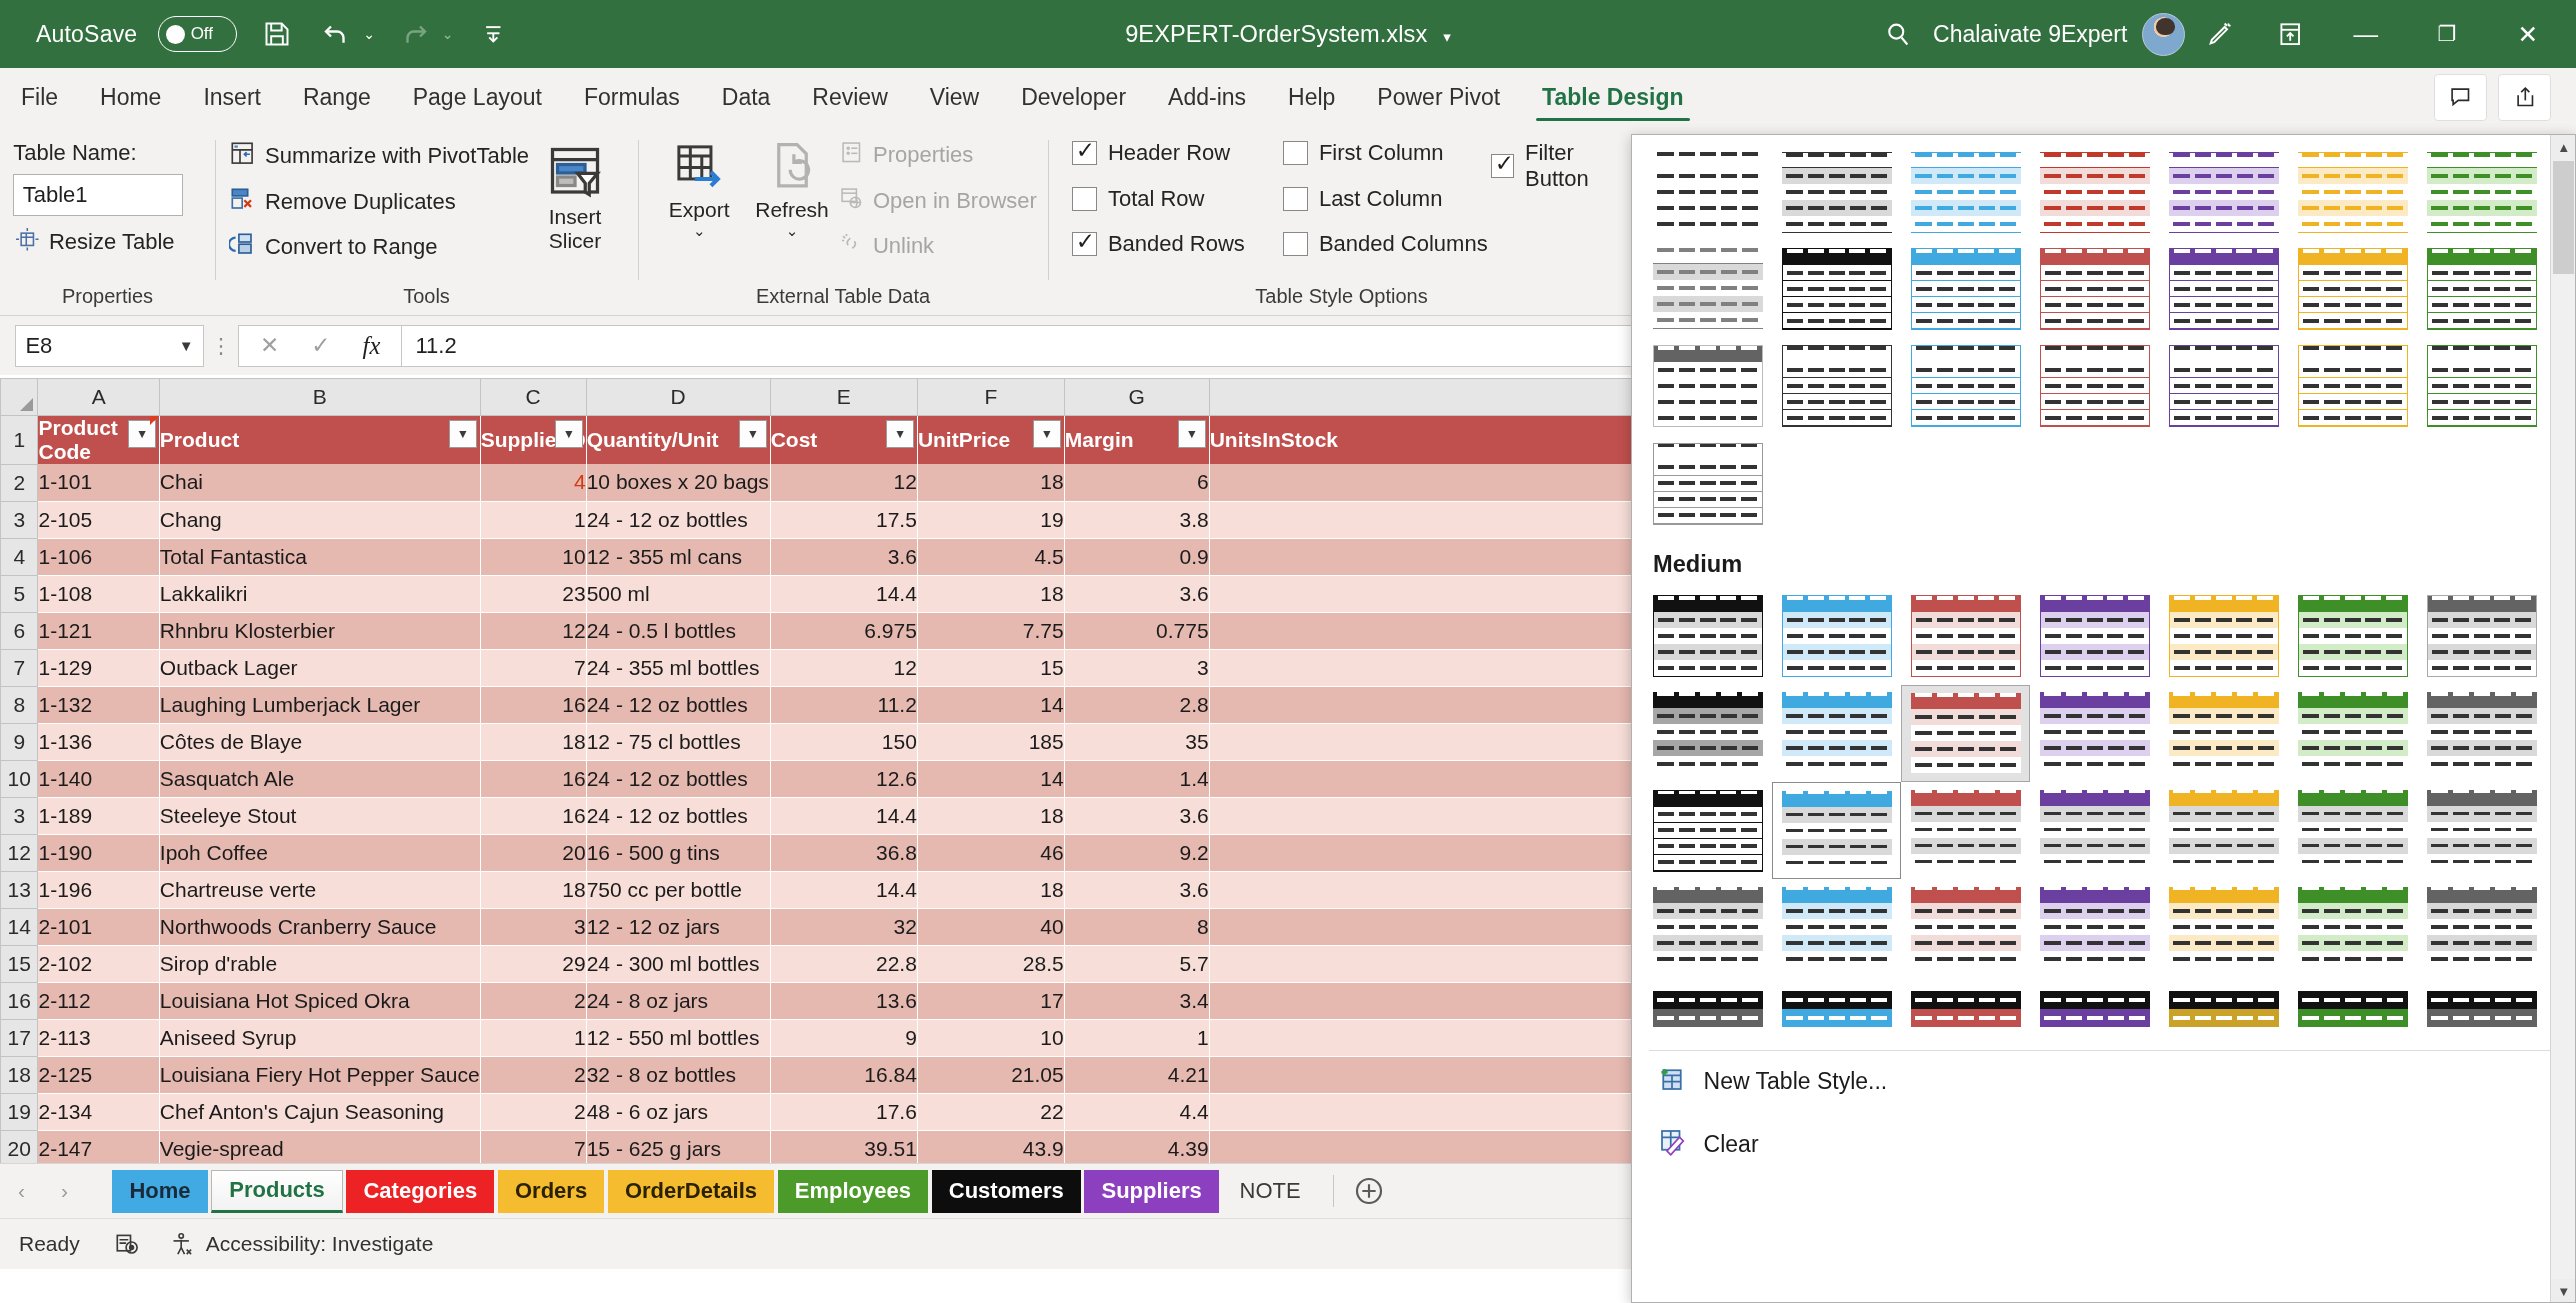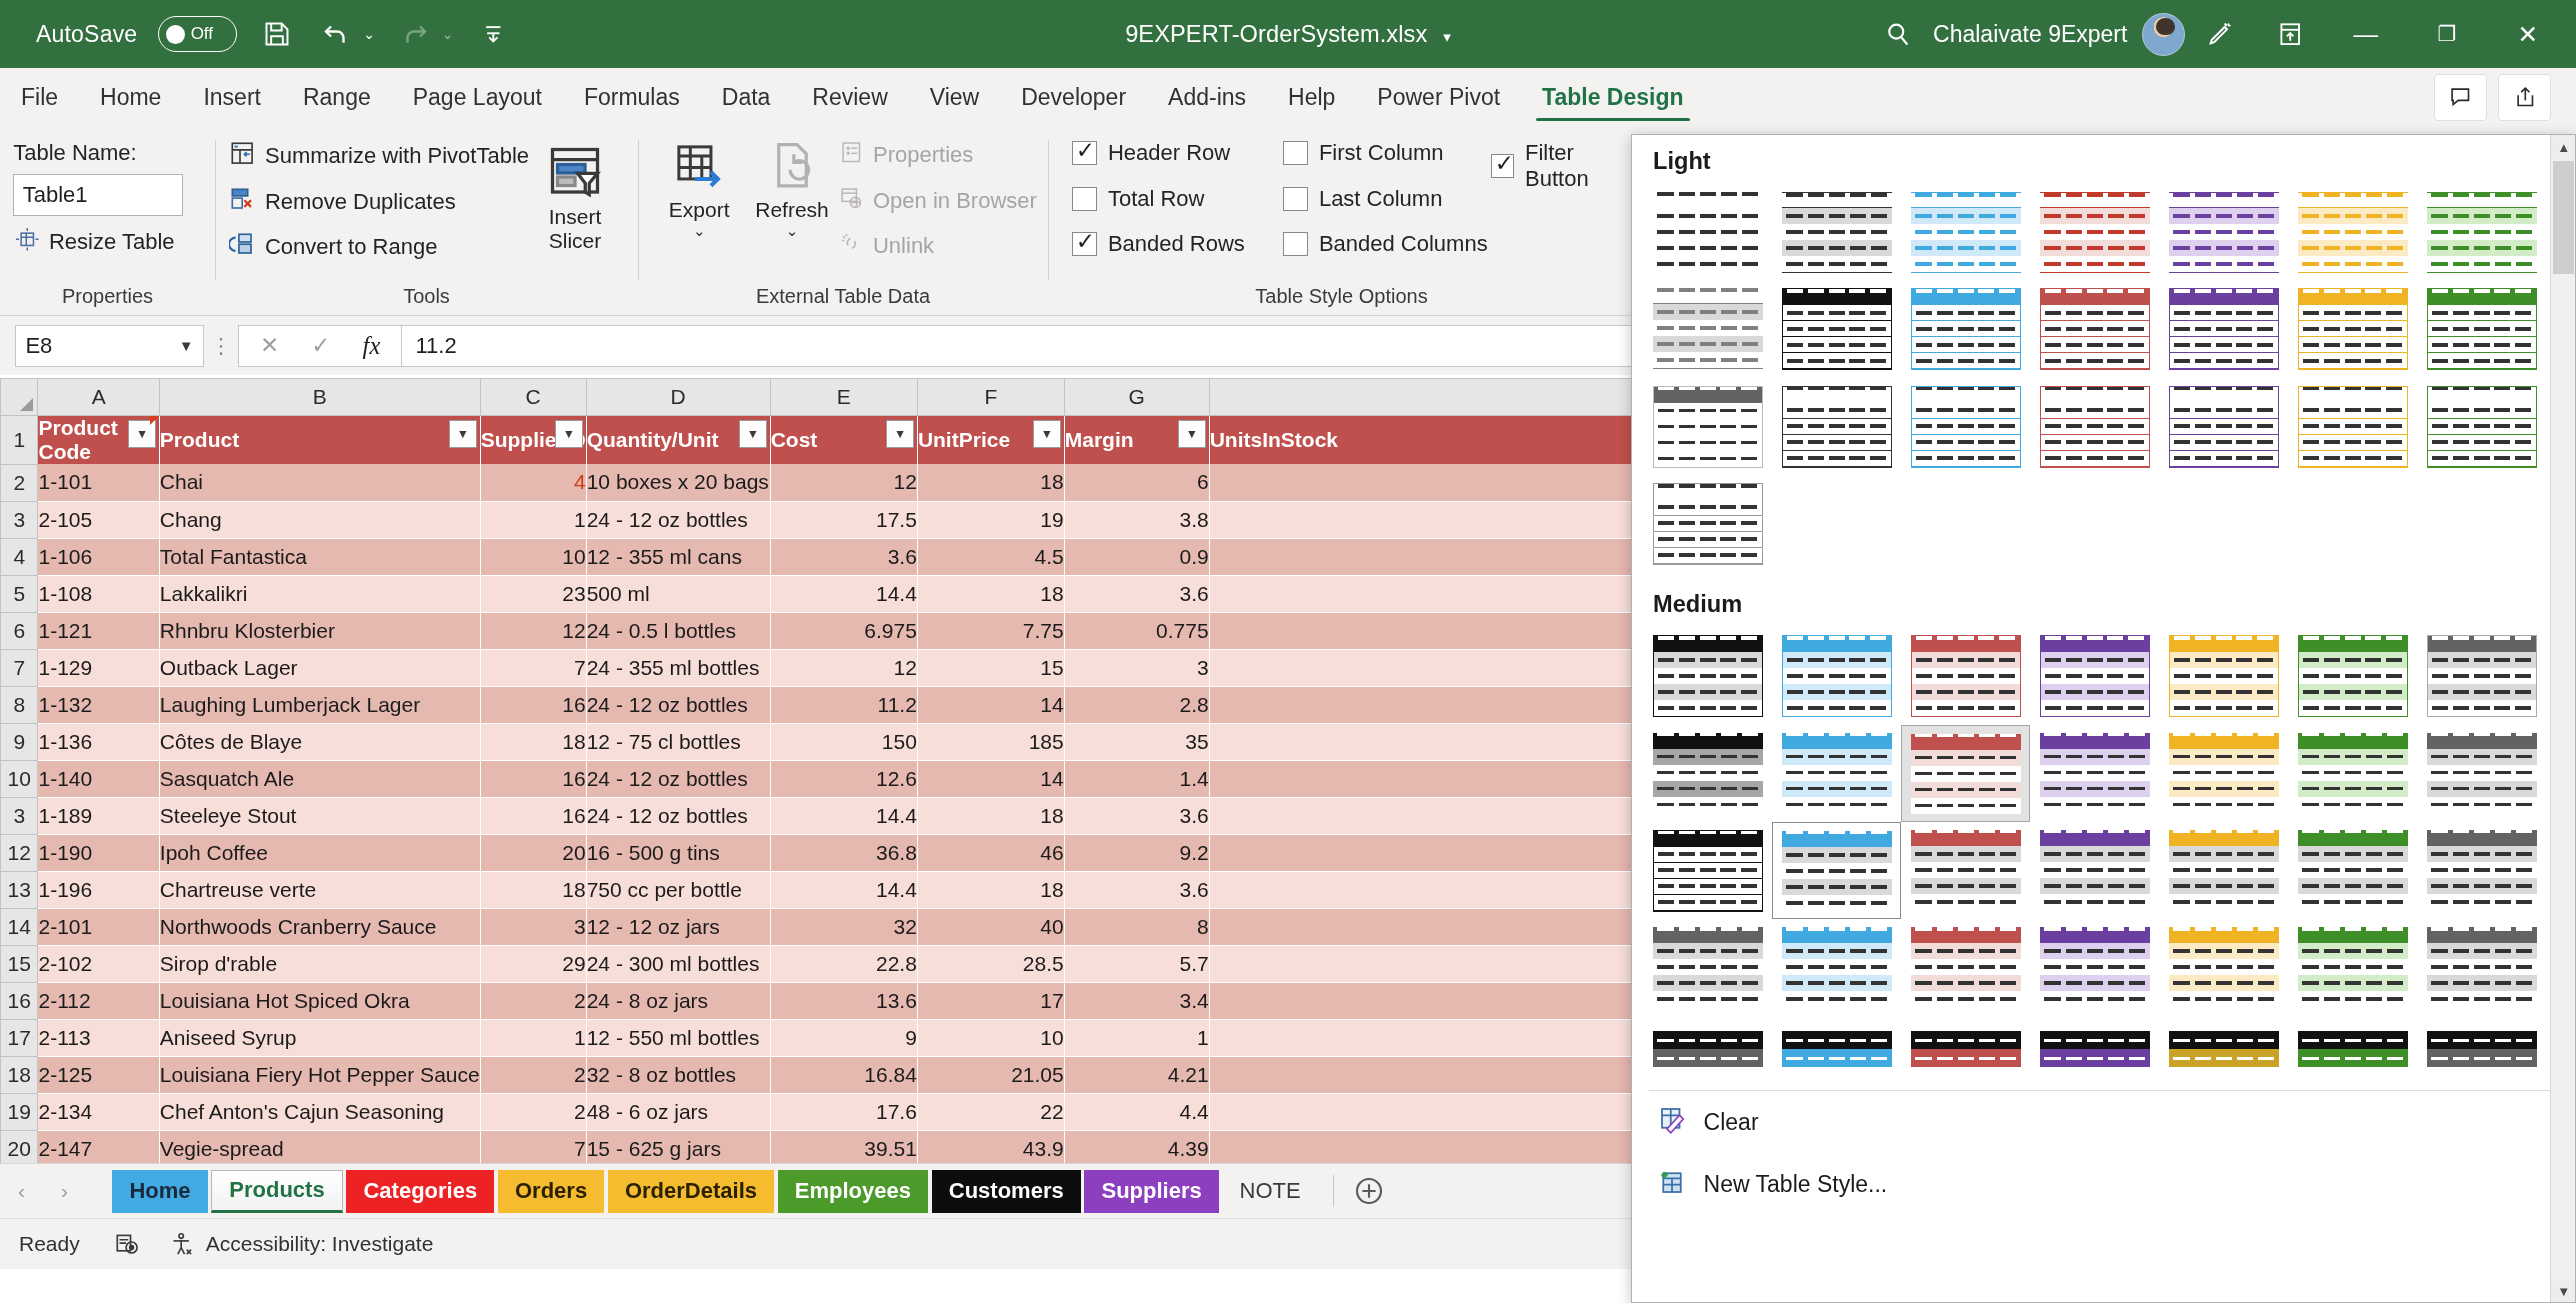--- a/index.html
+++ b/index.html
@@ -727,21 +727,20 @@
           <path d="M5 9h14"></path>
           <path d="M12 8v7"></path>
           <path d="M9 21l3-6 3 6"></path>
         <path d="M17 17l4 4M21 17l-4 4"></path>
       </svg>
     </span>
     <span style="margin-left:11.3px;">Accessibility: Investigate</span>
   </div>
 
   <div class="gallery">
-    <div class="gal-sec-title">Light</div>
     <div class="gal-grid" id="gal-light">
         <div class="swatch">
           <div class="sw">
             <div class="hdr" style="background: transparent;">
               <div class="dashline">
                 <i style="background: rgb(51, 51, 51);"></i>
                 <i style="background: rgb(51, 51, 51);"></i>
                 <i style="background: rgb(51, 51, 51);"></i>
                 <i style="background: rgb(51, 51, 51);"></i>
                 <i style="background: rgb(51, 51, 51);"></i>
@@ -3343,39 +3342,39 @@
                 <i style="background: rgb(255, 255, 255);"></i>
                 <i style="background: rgb(255, 255, 255);"></i>
                 <i style="background: rgb(255, 255, 255);"></i>
               </div>
             </div>
           </div>
         </div>
       </div>
 
     <div class="gal-divider"></div>
+    <div class="gal-menuitem">
+      <span>
+        <svg width="30" height="30" viewBox="0 0 24 24" fill="none" stroke="#3b6fa8" stroke-width="1.4">
+          <rect x="5" y="5" width="14" height="15" fill="#cfe0f2"></rect>
+            <path d="M5 9h14M5 14h14M12 9v11"></path>
+          <path d="M6 4v5M3.5 6.5h5" stroke="#2f9e44" stroke-width="2"></path>
+        </svg>
+      </span>
+      <span>New Table Style...</span>
+    </div>
     <div class="gal-menuitem">
       <span>
         <svg width="30" height="30" viewBox="0 0 24 24" fill="none" stroke="#3b6fa8" stroke-width="1.4">
           <rect x="4" y="4" width="14" height="15" fill="#e8f0fa"></rect>
             <path d="M4 9h14M11 4v15"></path>
           <path d="M8 20l10-11 3 3-10 11z" fill="#fff" stroke="#8C3FBF" stroke-width="1.4"></path>
         </svg>
       </span>
       <span>Clear</span>
-    </div>
-    <div class="gal-menuitem">
-      <span>
-        <svg width="30" height="30" viewBox="0 0 24 24" fill="none" stroke="#3b6fa8" stroke-width="1.4">
-          <rect x="5" y="5" width="14" height="15" fill="#cfe0f2"></rect>
-            <path d="M5 9h14M5 14h14M12 9v11"></path>
-          <path d="M6 4v5M3.5 6.5h5" stroke="#2f9e44" stroke-width="2"></path>
-        </svg>
-      </span>
-      <span>New Table Style...</span>
     </div>
 
     <div class="scrollbar">
       <div class="sb-arrow">▲</div>
       <div class="sb-thumb"></div>
       <div class="sb-arrow" style="position:absolute; bottom:0;">▼</div>
     </div>
   </div>
 
 </div>

